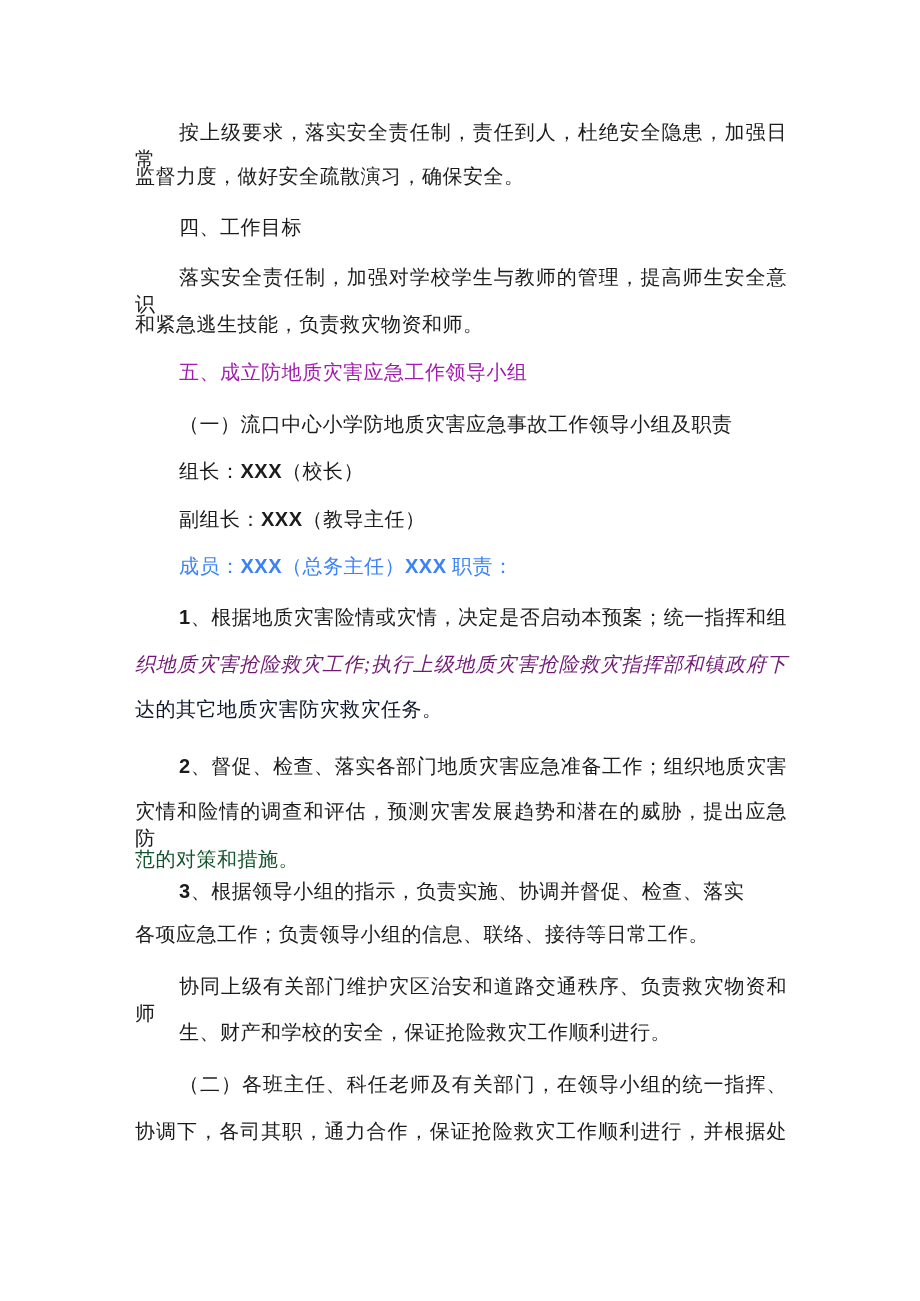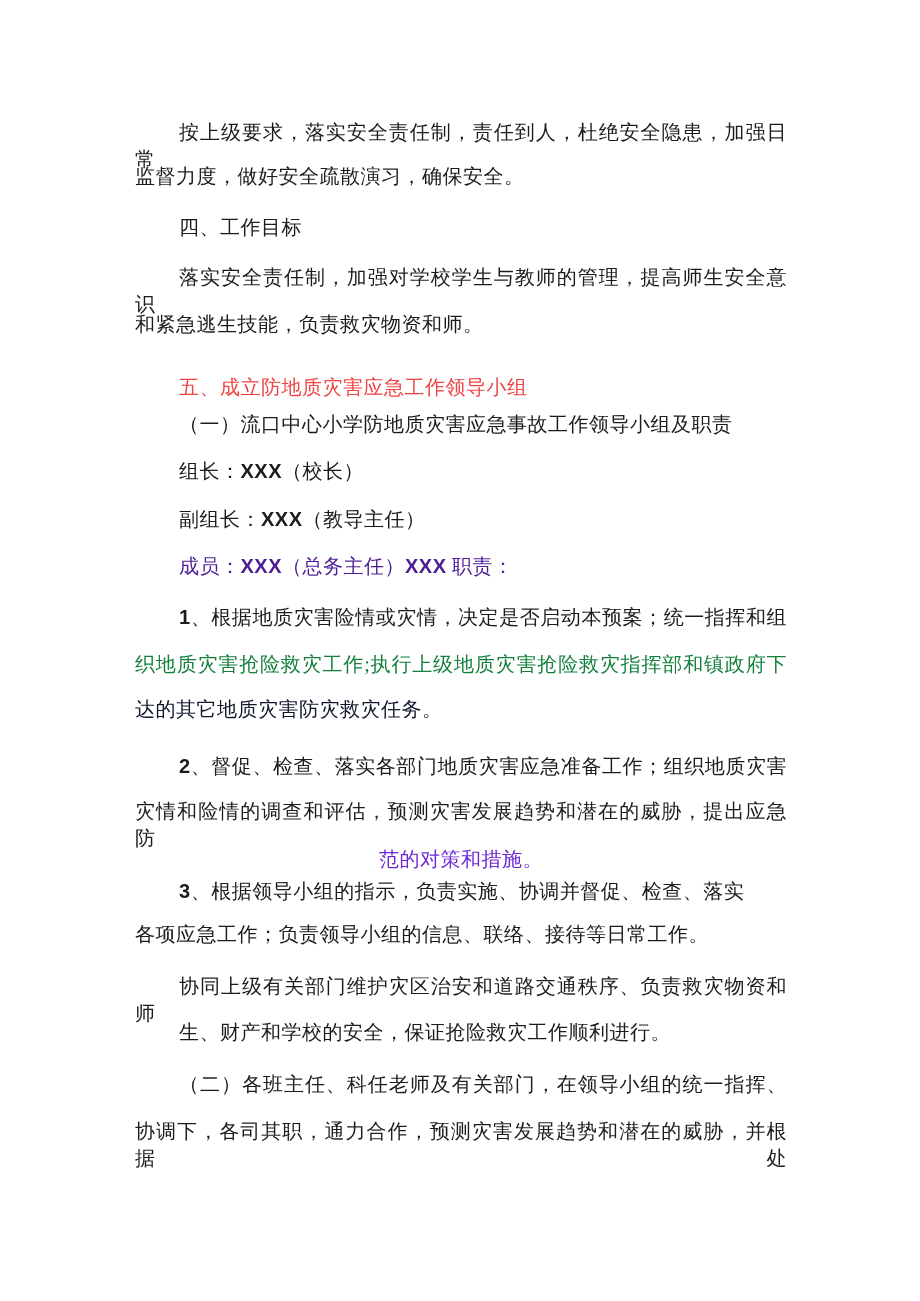--- a/index.html
+++ b/index.html
@@ -44,31 +44,31 @@
 </head>
 <body>
 
 <div class="page">
   <div class="doc-body" id="doc-body">
       <div class="line indent justify" style="top: 119px; color: rgb(28, 28, 28);">按上级要求，落实安全责任制，责任到人，杜绝安全隐患，加强日常</div>
       <div class="line" style="top: 163px; color: rgb(28, 28, 28);">监督力度，做好安全疏散演习，确保安全。</div>
       <div class="line indent" style="top: 214px; color: rgb(28, 28, 28);">四、工作目标</div>
       <div class="line indent justify" style="top: 264px; color: rgb(28, 28, 28);">落实安全责任制，加强对学校学生与教师的管理，提高师生安全意识</div>
       <div class="line" style="top: 311px; color: rgb(28, 28, 28);">和紧急逃生技能，负责救灾物资和师。</div>
-      <div class="line indent" style="top: 374px; color: #ef4444;">五、成立防地质灾害应急工作领导小组</div>
+      <div class="line indent" style="top: 359px; color: #a21caf;">五、成立防地质灾害应急工作领导小组</div>
       <div class="line indent" style="top: 411px; color: rgb(28, 28, 28);">（一）流口中心小学防地质灾害应急事故工作领导小组及职责</div>
       <div class="line indent" style="top: 458px; color: rgb(28, 28, 28);">组长：<span class="b">XXX</span>（校长）</div>
       <div class="line indent" style="top: 506px; color: rgb(28, 28, 28);">副组长：<span class="b">XXX</span>（教导主任）</div>
-      <div class="line indent" style="top: 553px; color: #4c1d95;">成员：<span class="b">XXX</span>（总务主任）<span class="b">XXX</span> 职责：</div>
+      <div class="line indent" style="top: 553px; color: #3b82f6;">成员：<span class="b">XXX</span>（总务主任）<span class="b">XXX</span> 职责：</div>
       <div class="line indent justify" style="top: 604px; color: rgb(28, 28, 28);"><span class="b">1</span>、根据地质灾害险情或灾情，决定是否启动本预案；统一指挥和组</div>
-      <div class="line justify" style="top: 651px; color: #15803d;">织地质灾害抢险救灾工作;执行上级地质灾害抢险救灾指挥部和镇政府下</div>
+      <div class="line justify" style="top: 651px; color: #701a75; font-style: italic;">织地质灾害抢险救灾工作;执行上级地质灾害抢险救灾指挥部和镇政府下</div>
       <div class="line" style="top: 696px; color: #0f172a;">达的其它地质灾害防灾救灾任务。</div>
       <div class="line indent justify" style="top: 753px; color: rgb(28, 28, 28);"><span class="b">2</span>、督促、检查、落实各部门地质灾害应急准备工作；组织地质灾害</div>
       <div class="line justify" style="top: 798px; color: rgb(28, 28, 28);">灾情和险情的调查和评估，预测灾害发展趋势和潜在的威胁，提出应急防</div>
-      <div class="line" style="top: 846px; color: #6d28d9; text-align: center;">范的对策和措施。</div>
+      <div class="line" style="top: 846px; color: #14532d;">范的对策和措施。</div>
       <div class="line indent" style="top: 878px; color: rgb(28, 28, 28);"><span class="b">3</span>、根据领导小组的指示，负责实施、协调并督促、检查、落实</div>
       <div class="line indent justify" style="top: 973px; color: rgb(28, 28, 28);">协同上级有关部门维护灾区治安和道路交通秩序、负责救灾物资和师</div>
       <div class="line" style="top: 921px; color: rgb(28, 28, 28);">各项应急工作；负责领导小组的信息、联络、接待等日常工作。</div>
       <div class="line" style="top: 1019px; color: rgb(28, 28, 28); margin-left: 44px;">生、财产和学校的安全，保证抢险救灾工作顺利进行。</div>
       <div class="line indent justify" style="top: 1071px; color: rgb(28, 28, 28);">（二）各班主任、科任老师及有关部门，在领导小组的统一指挥、</div>
-      <div class="line justify" style="top: 1118px; color: rgb(28, 28, 28);">协调下，各司其职，通力合作，预测灾害发展趋势和潜在的威胁，并根据处</div>
+      <div class="line justify" style="top: 1118px; color: rgb(28, 28, 28);">协调下，各司其职，通力合作，保证抢险救灾工作顺利进行，并根据处</div>
     </div>
 </div>
 
 </body></html>

